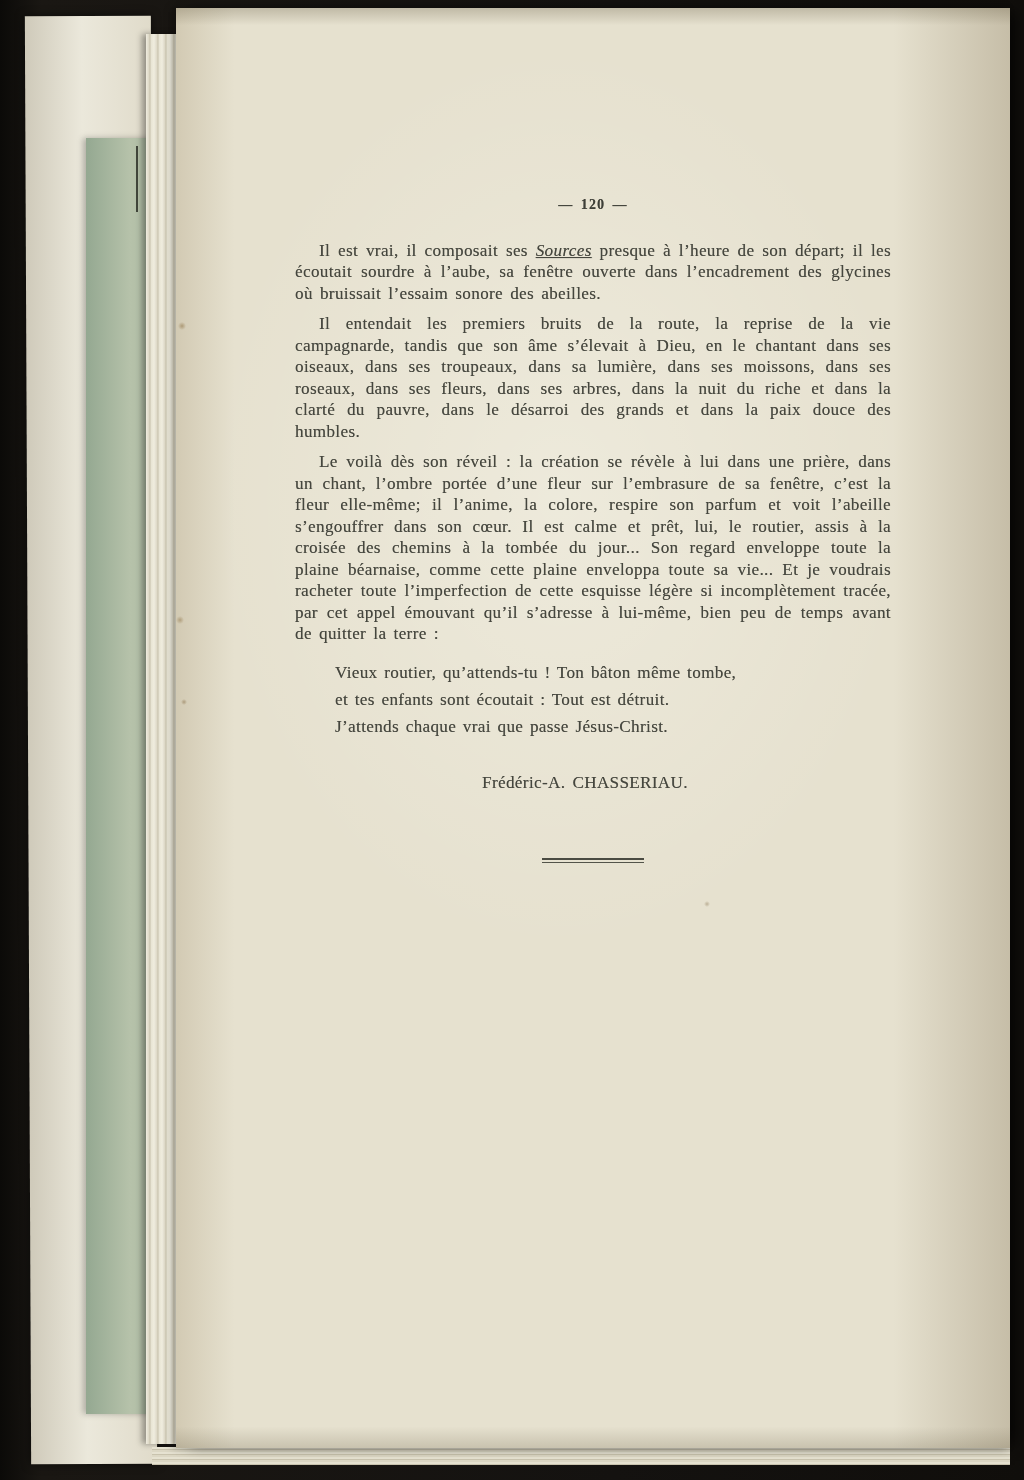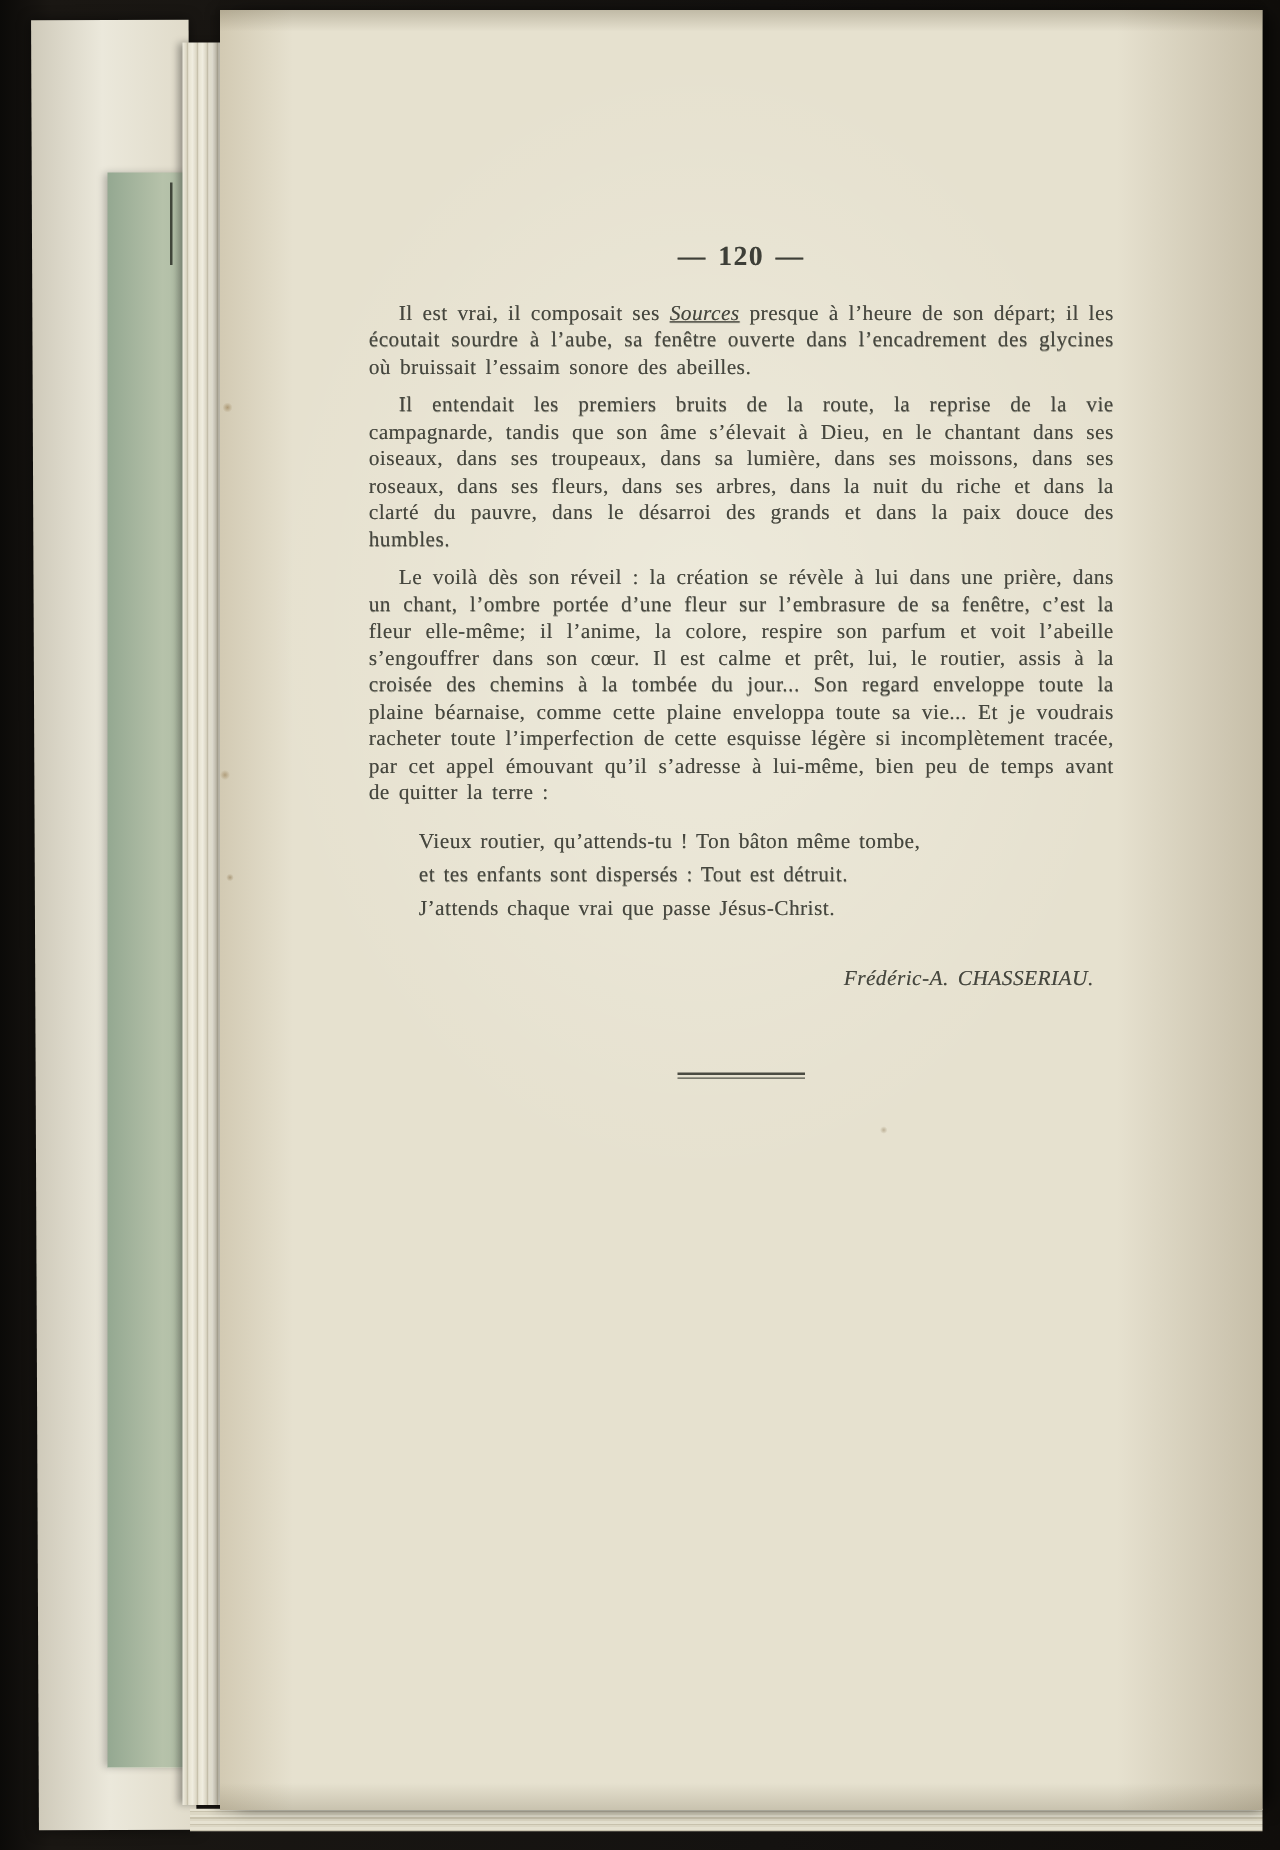--- a/index.html
+++ b/index.html
@@ -62,40 +62,39 @@
     font-size:17px;
     line-height:21.5px;
     text-align:justify;
     letter-spacing:.4px;
     word-spacing:2.5px;
     text-shadow:.2px .2px .5px rgba(72,72,62,.55);
   }
   .page-number {
     text-align:center;
     font-weight:bold;
-    font-size:22px;
+    font-size:14px;
     letter-spacing:1.2px;
     color:#3e3f38;
     margin-bottom:24px;
     text-indent:0;
   }
   .text-block p { text-indent:24px; margin-bottom:9px; }
   .text-block p:last-of-type { margin-bottom:12px; }
   .poem {
     margin:14px 0 16px 40px;
     line-height:27px;
     text-align:left;
     word-spacing:2px;
   }
   .signature {
     margin-top:30px;
-    text-align:right;
+    text-align:center;
     line-height:26px;
     padding-right:16px;
-    font-style:italic;
   }
   .signature .date { padding-right:7px; }
   .double-rule {
     width:102px; height:5px;
     margin:62px auto 0 auto;
     border-top:2px solid #4a4b42;
     border-bottom:1px solid #53544a;
   }
   em { font-style:italic;text-decoration:underline; }
 </style>
@@ -117,21 +116,21 @@
 
 
       <p><span>Il est vrai, il composait ses </span><em>Sources</em><span> presque à l’heure de son départ; il les écoutait sourdre à l’aube, sa fenêtre ouverte dans l’encadrement des glycines où bruissait l’essaim sonore des abeilles.</span></p>
 
       <p>Il entendait les premiers bruits de la route, la reprise de la vie campagnarde, tandis que son âme s’élevait à Dieu, en le chantant dans ses oiseaux, dans ses troupeaux, dans sa lumière, dans ses moissons, dans ses roseaux, dans ses fleurs, dans ses arbres, dans la nuit du riche et dans la clarté du pauvre, dans le désarroi des grands et dans la paix douce des humbles.</p>
 
       <p>Le voilà dès son réveil : la création se révèle à lui dans une prière, dans un chant, l’ombre portée d’une fleur sur l’embrasure de sa fenêtre, c’est la fleur elle-même; il l’anime, la colore, respire son parfum et voit l’abeille s’engouffrer dans son cœur. Il est calme et prêt, lui, le routier, assis à la croisée des chemins à la tombée du jour... Son regard enveloppe toute la plaine béarnaise, comme cette plaine enveloppa toute sa vie... Et je voudrais racheter toute l’imperfection de cette esquisse légère si incomplètement tracée, par cet appel émouvant qu’il s’adresse à lui-même, bien peu de temps avant de quitter la terre :</p>
 
       <div class="poem">
         <div>Vieux routier, qu’attends-tu ! Ton bâton même tombe,</div>
-        <div>et tes enfants sont dispersés : Tout est détruit.</div>
+        <div>et tes enfants sont écoutait : Tout est détruit.</div>
         <div>J’attends chaque vrai que passe Jésus-Christ.</div>
       </div>
 
       <div class="signature">
         <div class="name">Frédéric-A. CHASSERIAU.</div>
       </div>
 
       <div class="double-rule"></div>
 
     </div>

